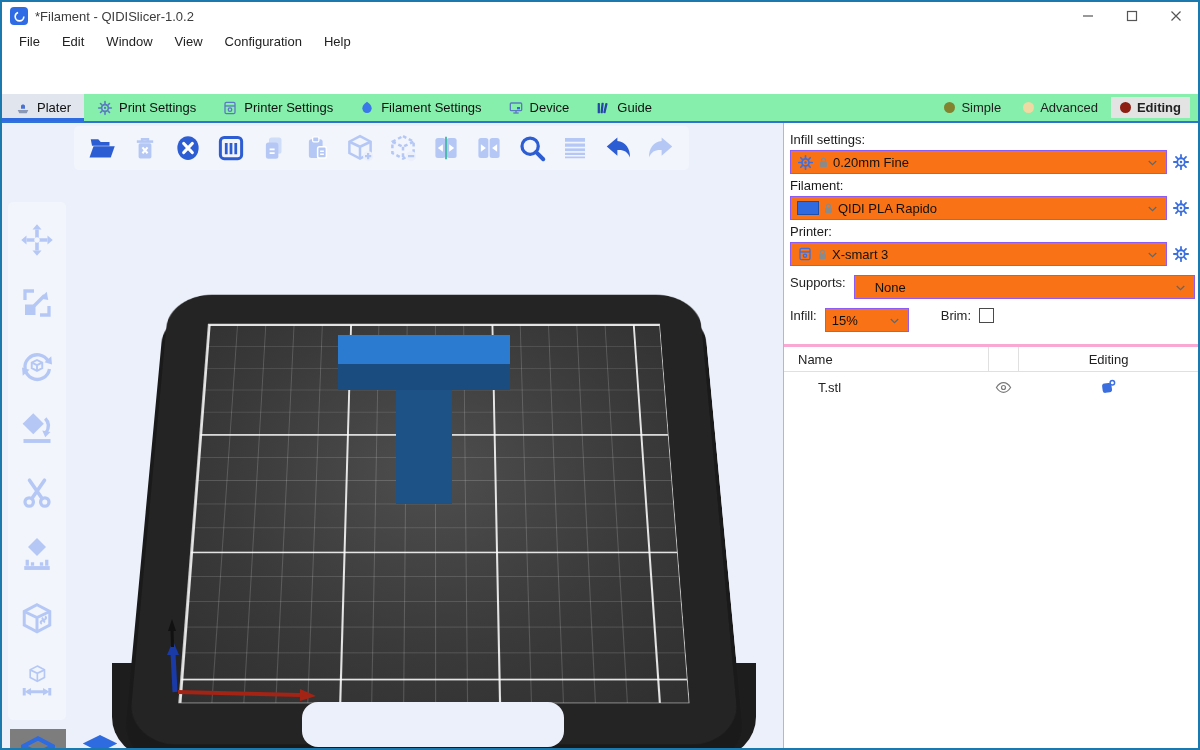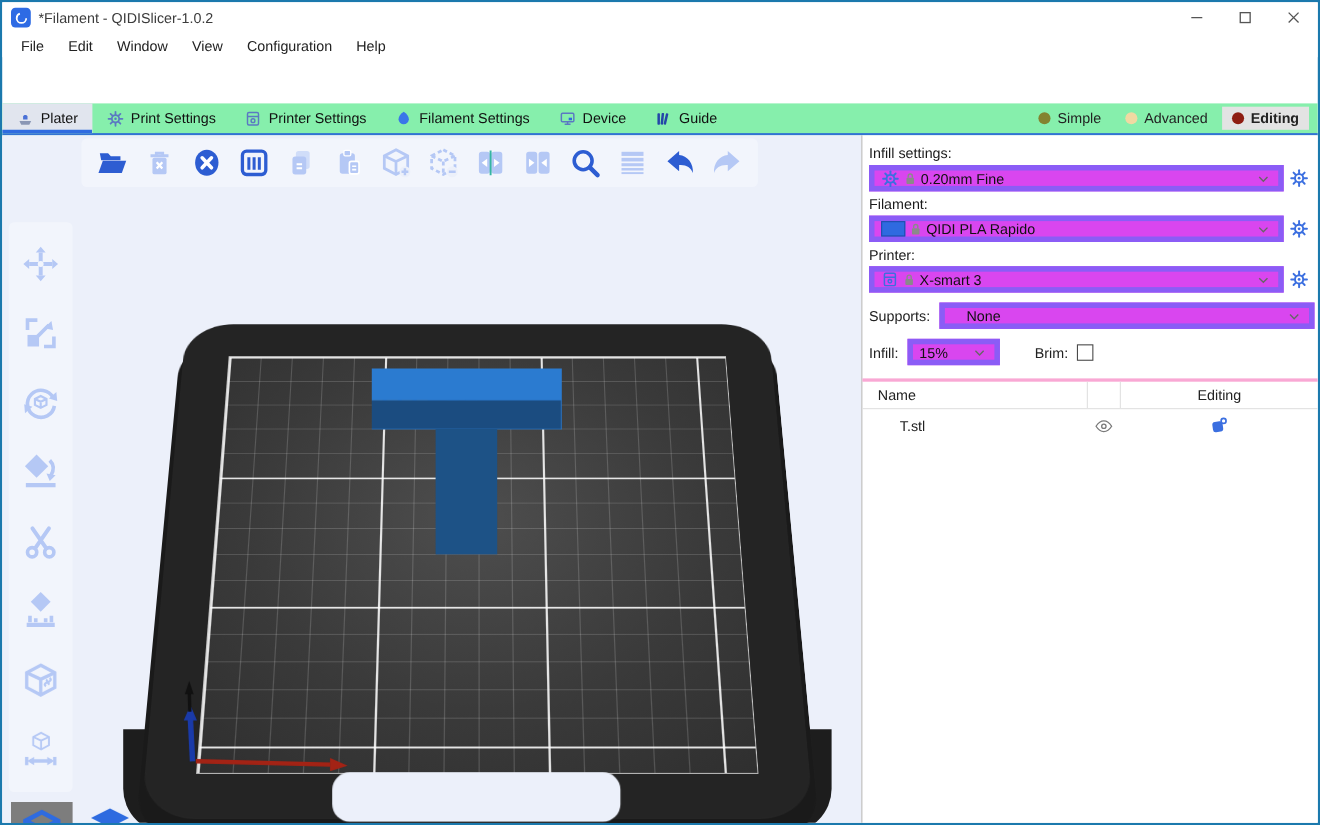--- a/index.html
+++ b/index.html
@@ -71,25 +71,25 @@
   .model-t { position:absolute; }
   .t-top   { left:336px; top:212px; width:172px; height:29px; background:#2b7bd0; }
   .t-front { left:336px; top:241px; width:172px; height:26px; background:#1b4c80; }
   .t-stem  { left:394px; top:267px; width:56px; height:114px; background:#1d5286; }
   .axes { position:absolute; left:140px; top:478px; }
 
   
   .sb-pad { padding:5px 6px 0 6px; }
   .sb-label { font-size:13px; color:#1a1a1a; margin:4px 0 3px 0; }
   .combo-row { display:flex; align-items:center; gap:5px; }
-  .combo { flex:1; height:24px; border:5px solid #8b5cf6; background:#d946ef; display:flex; align-items:center; gap:2px; padding:0 6px; }
+  .combo { flex:1; height:24px; border:1px solid #8b5cf6; background:#f97316; display:flex; align-items:center; gap:2px; padding:0 6px; }
   .combo .val { flex:1; font-size:13px; color:#111; white-space:nowrap; overflow:hidden; }
   .swatch { width:22px; height:14px; background:#2f6ae0; border:1px solid #1d4fae; }
   .gear-btn { width:20px; height:20px; border:none; background:transparent; color:#3b6fe0; padding:0; }
-  .row-inline { display:flex; align-items:center; gap:8px; margin-top:9px; }
+  .row-inline { display:flex; gap:8px; margin-top:9px; }
   .combo.supports { flex:none; width:341px; }
   .combo.infill { flex:none; width:84px; }
   .brim-box { width:15px; height:15px; border:1px solid #4a4a4a; background:#fff; appearance:none; margin:0; }
 
   .obj-table { margin-top:12px; border-top:3px solid #f9a8d4; }
   .obj-header { display:flex; height:25px; align-items:center; border-bottom:1px solid #e0e0e0; }
   .col-name { flex:1; padding-left:14px; }
   .col-eye { width:30px; display:flex; justify-content:center; border-left:1px solid #e0e0e0; align-self:stretch; align-items:center; }
   .col-edit { width:180px; text-align:center; border-left:1px solid #e0e0e0; align-self:stretch; display:flex; align-items:center; justify-content:center; }
   .obj-row { display:flex; height:30px; align-items:center; }

